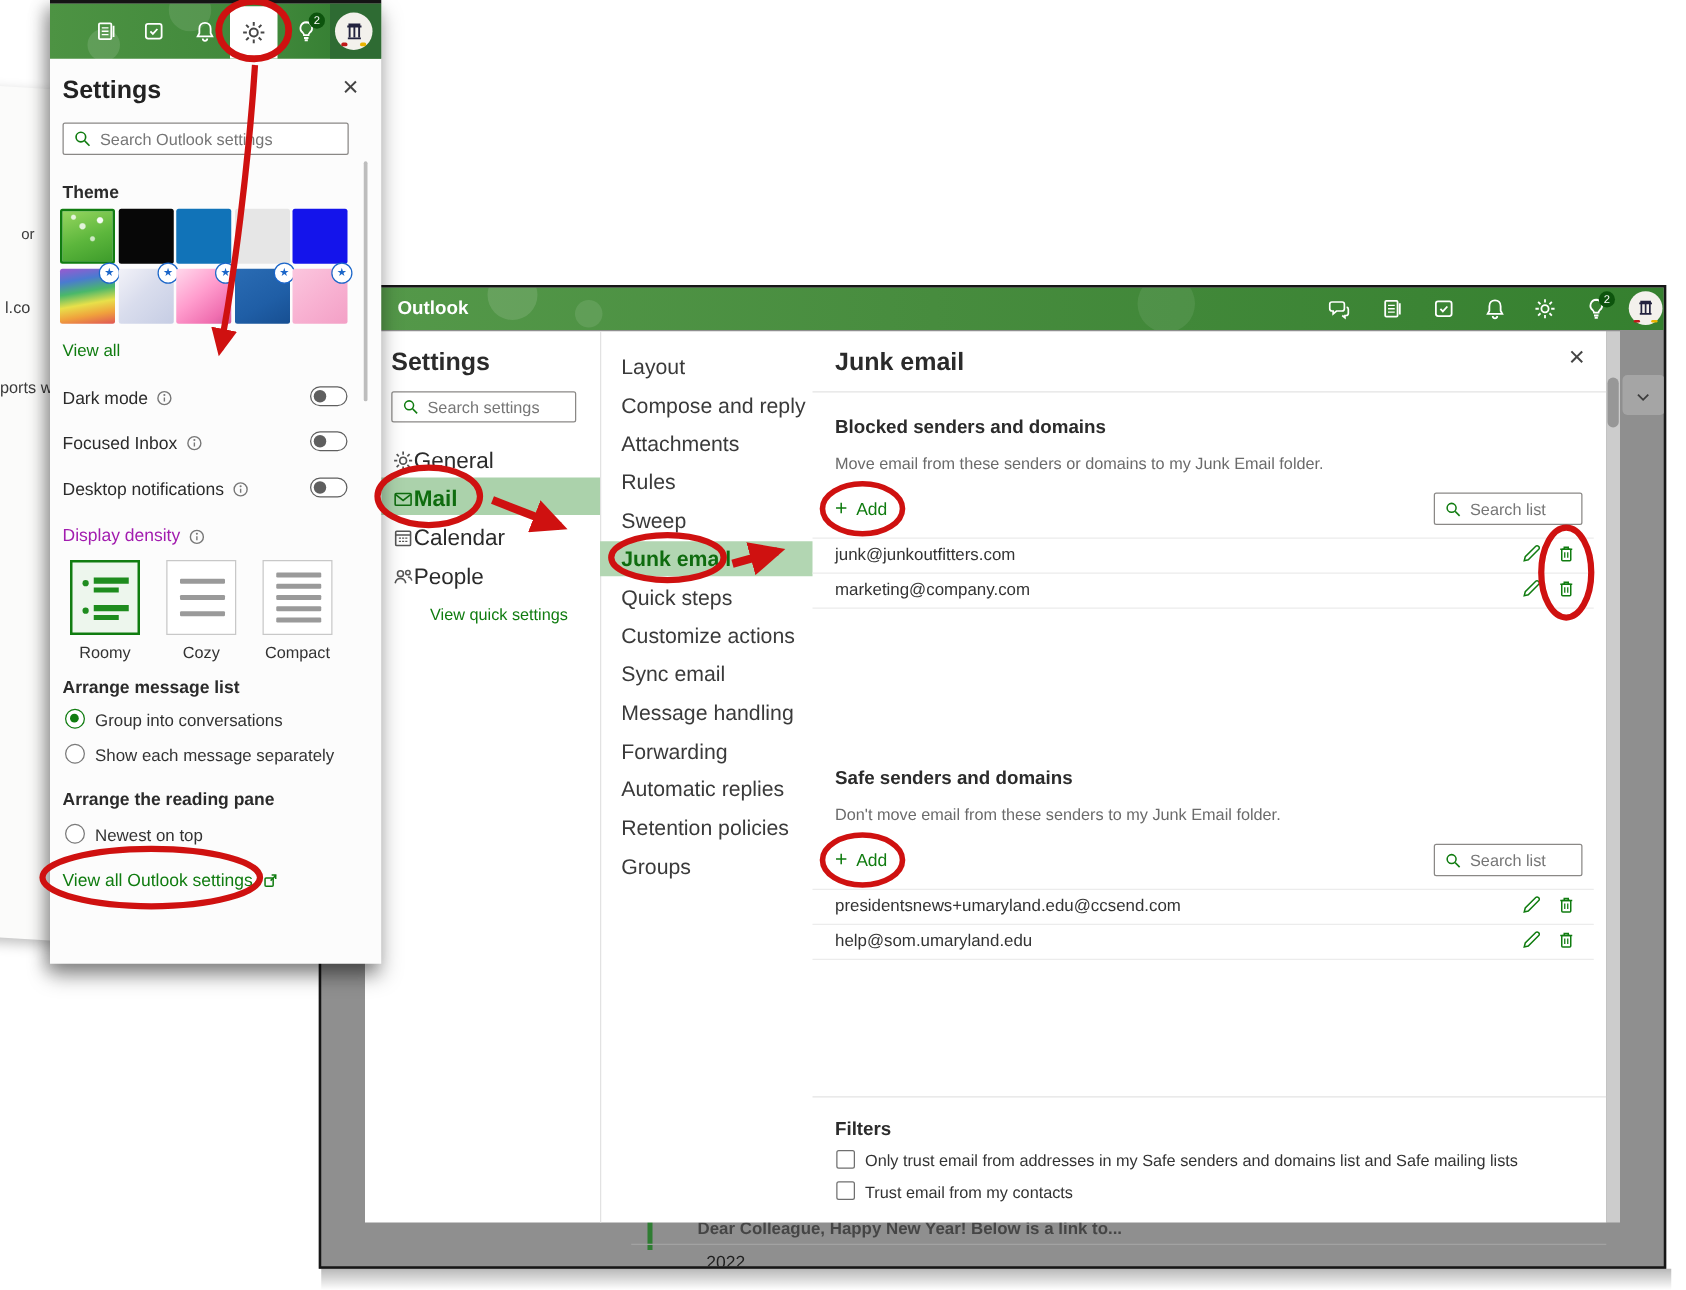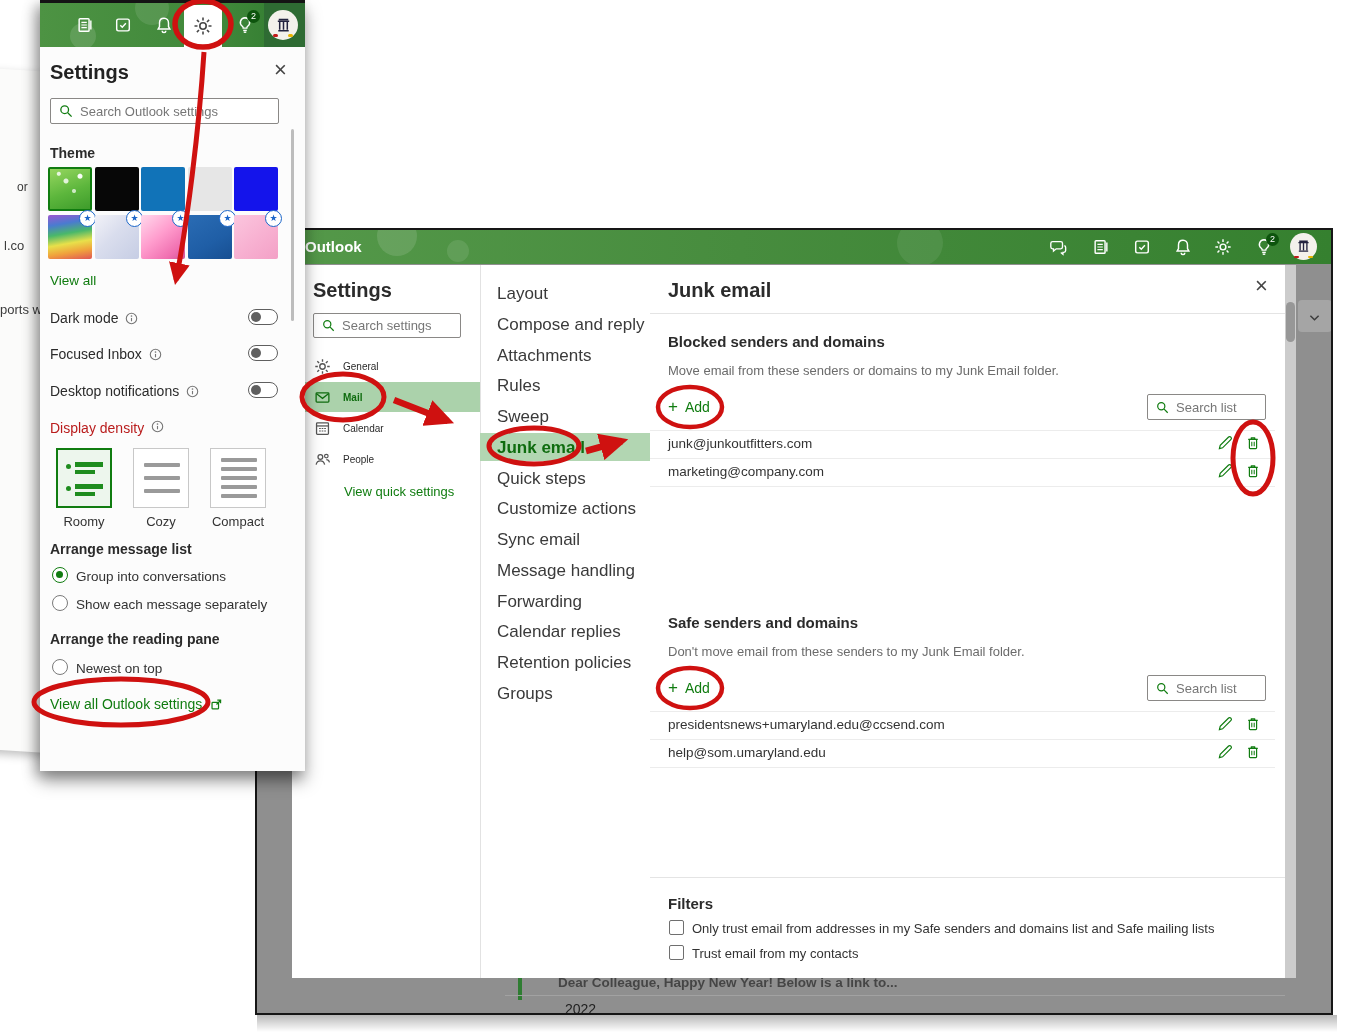--- a/index.html
+++ b/index.html
@@ -11,21 +11,21 @@
   .green{color:#107c10;}
   .searchbox{position:absolute;background:#fff;border:1px solid #8a8886;border-radius:2px;
              display:flex;align-items:center;gap:7px;padding:0 8px;box-sizing:border-box;}
   .searchbox .ph{color:#767676;font-size:13px;white-space:nowrap;overflow:hidden;}
   .toggle{position:absolute;width:30px;height:16px;border:1.5px solid #5f5f5f;border-radius:9px;background:#fff;box-sizing:border-box;}
   .toggle .knob{position:absolute;left:2px;top:1.5px;width:10px;height:10px;border-radius:50%;background:#5f5f5f;}
   .radio{position:absolute;width:16px;height:16px;border:1.5px solid #7a7a7a;border-radius:50%;background:#fff;box-sizing:border-box;}
   .radio.sel{border-color:#107c10;}
   .radio.sel::after{content:"";position:absolute;left:3px;top:3px;width:7px;height:7px;border-radius:50%;background:#107c10;}
   .cbx{position:absolute;width:15px;height:15px;border:1.5px solid #6f6f6f;border-radius:2px;background:#fff;box-sizing:border-box;}
-  .navrow{position:absolute;display:flex;align-items:center;gap:12px;font-size:10px;color:#2b2b2b;}
+  .navrow{position:absolute;display:flex;align-items:center;gap:0;font-size:18px;color:#2b2b2b;}
   .listitem{position:absolute;font-size:17px;color:#3a3a3a;}
   .divh{position:absolute;height:1px;background:#e4e4e4;}
   .tile{position:absolute;width:44px;height:44px;border-radius:2px;}
   .badge-star{position:absolute;right:-4px;top:-5px;width:15px;height:15px;background:#fff;border:1px solid #1b66c9;
               border-radius:50%;color:#1b66c9;font-size:9px;line-height:15px;text-align:center;}
   .bar{height:4px;background:#9a9a9a;border-radius:1px;}
   .toolbar-btn{display:flex;align-items:center;justify-content:center;}
   svg.ic{display:block;}
 </style>
 </head>
@@ -112,21 +112,21 @@
 
 <div id="canvas">
 
   <div class="a" style="left:-60px;top:70px;width:140px;height:680px;background:#fbfbfa;transform:rotate(3.5deg);box-shadow:4px 4px 10px rgba(0,0,0,.25);"></div>
   <div class="a" style="left:17px;top:180px;font-size:12px;color:#3c3c3c;">or</div>
   <div class="a" style="left:4px;top:238px;font-size:13px;color:#3c3c3c;">l.co</div>
   <div class="a" style="left:0px;top:302px;font-size:13px;color:#3c3c3c;">ports w</div>
 
   <div class="a" style="left:255px;top:228px;width:1078px;height:787px;background:#8f8f8f;border:2px solid #161616;box-sizing:border-box;overflow:hidden;">
 
-    <div class="a" style="left:0;top:0;right:0;height:34px;background:linear-gradient(90deg,#55994a 0%,#478c3e 45%,#35802f 100%);overflow:hidden;">
+    <div class="a" style="left:13px;top:0;right:0;height:34px;background:linear-gradient(90deg,#55994a 0%,#478c3e 45%,#35802f 100%);overflow:hidden;">
       <div class="a" style="left:120px;top:-14px;width:40px;height:40px;border-radius:50%;background:rgba(255,255,255,.12);"></div>
       <div class="a" style="left:190px;top:10px;width:22px;height:22px;border-radius:50%;background:rgba(255,255,255,.10);"></div>
       <div class="a" style="left:640px;top:-10px;width:46px;height:46px;border-radius:50%;background:rgba(255,255,255,.08);"></div>
       <div class="a semibold" style="left:48px;top:8px;font-size:15px;color:#fff;">Outlook</div>
       <div class="a" style="left:685px;top:8px;display:flex;align-items:center;gap:8px;color:#fff;margin-top:32px;">
         <svg class="ic" width="22" height="15">
             <use href="#sym-camera"></use>
           </svg>
         <span style="font-size:12.5px;">Teams call</span>
       </div>
@@ -224,21 +224,21 @@
       <div class="listitem" style="left:205px;top:50px;">Compose and reply</div>
       <div class="listitem" style="left:205px;top:81px;">Attachments</div>
       <div class="listitem" style="left:205px;top:111px;">Rules</div>
       <div class="listitem" style="left:205px;top:142px;">Sweep</div>
       <div class="listitem" style="left:205px;top:173px;color:#0f6c0f;font-weight:bold;">Junk email</div>
       <div class="listitem" style="left:205px;top:204px;">Quick steps</div>
       <div class="listitem" style="left:205px;top:234px;">Customize actions</div>
       <div class="listitem" style="left:205px;top:265px;">Sync email</div>
       <div class="listitem" style="left:205px;top:296px;">Message handling</div>
       <div class="listitem" style="left:205px;top:327px;">Forwarding</div>
-      <div class="listitem" style="left:205px;top:357px;">Calendar replies</div>
+      <div class="listitem" style="left:205px;top:357px;">Automatic replies</div>
       <div class="listitem" style="left:205px;top:388px;">Retention policies</div>
       <div class="listitem" style="left:205px;top:419px;">Groups</div>
 
       <div class="a semibold" style="left:376px;top:14px;font-size:20px;color:#2b2b2b;">Junk email</div>
       <div class="a" style="left:963px;top:10px;font-size:22px;color:#444;line-height:22px;">×</div>
       <div class="divh" style="left:358px;top:48px;width:635px;"></div>
 
       <div class="a semibold" style="left:376px;top:68px;font-size:15px;color:#2b2b2b;">Blocked senders and domains</div>
       <div class="a gray" style="left:376px;top:98px;font-size:13px;">Move email from these senders or domains to my Junk Email folder.</div>
       <div class="a" style="left:376px;top:133px;display:flex;align-items:center;gap:7px;color:#107c10;">
@@ -424,21 +424,21 @@
     <div class="a" style="left:10px;top:380px;display:flex;align-items:center;gap:7px;font-size:14px;color:#2b2b2b;">
       <span>Desktop notifications</span>
       <svg class="ic" width="13" height="13" style="color:#777">
           <use href="#sym-info"></use>
         </svg>
     </div>
     <div class="toggle" style="left:208px;top:379px;">
         <span class="knob"></span>
       </div>
 
-    <div class="a" style="left:10px;top:417px;display:flex;align-items:flex-start;gap:7px;font-size:14px;color:#b91c1c;">
+    <div class="a" style="left:10px;top:417px;display:flex;align-items:flex-end;gap:7px;font-size:14px;color:#a21caf;">
       <span>Display density</span>
       <svg class="ic" width="13" height="13" style="color:#777">
           <use href="#sym-info"></use>
         </svg>
     </div>
     <div class="a" style="left:16px;top:445px;width:56px;height:60px;border:2px solid #107c10;background:#edf6ed;box-sizing:border-box;">
       <span class="a" style="left:8px;top:14px;width:5px;height:5px;border-radius:50%;background:#1e8c1e;"></span>
       <span class="a" style="left:17px;top:12px;width:28px;height:5px;background:#1e8c1e;"></span>
       <span class="a" style="left:17px;top:20px;width:20px;height:4px;background:#1e8c1e;"></span>
       <span class="a" style="left:8px;top:36px;width:5px;height:5px;border-radius:50%;background:#1e8c1e;"></span>

